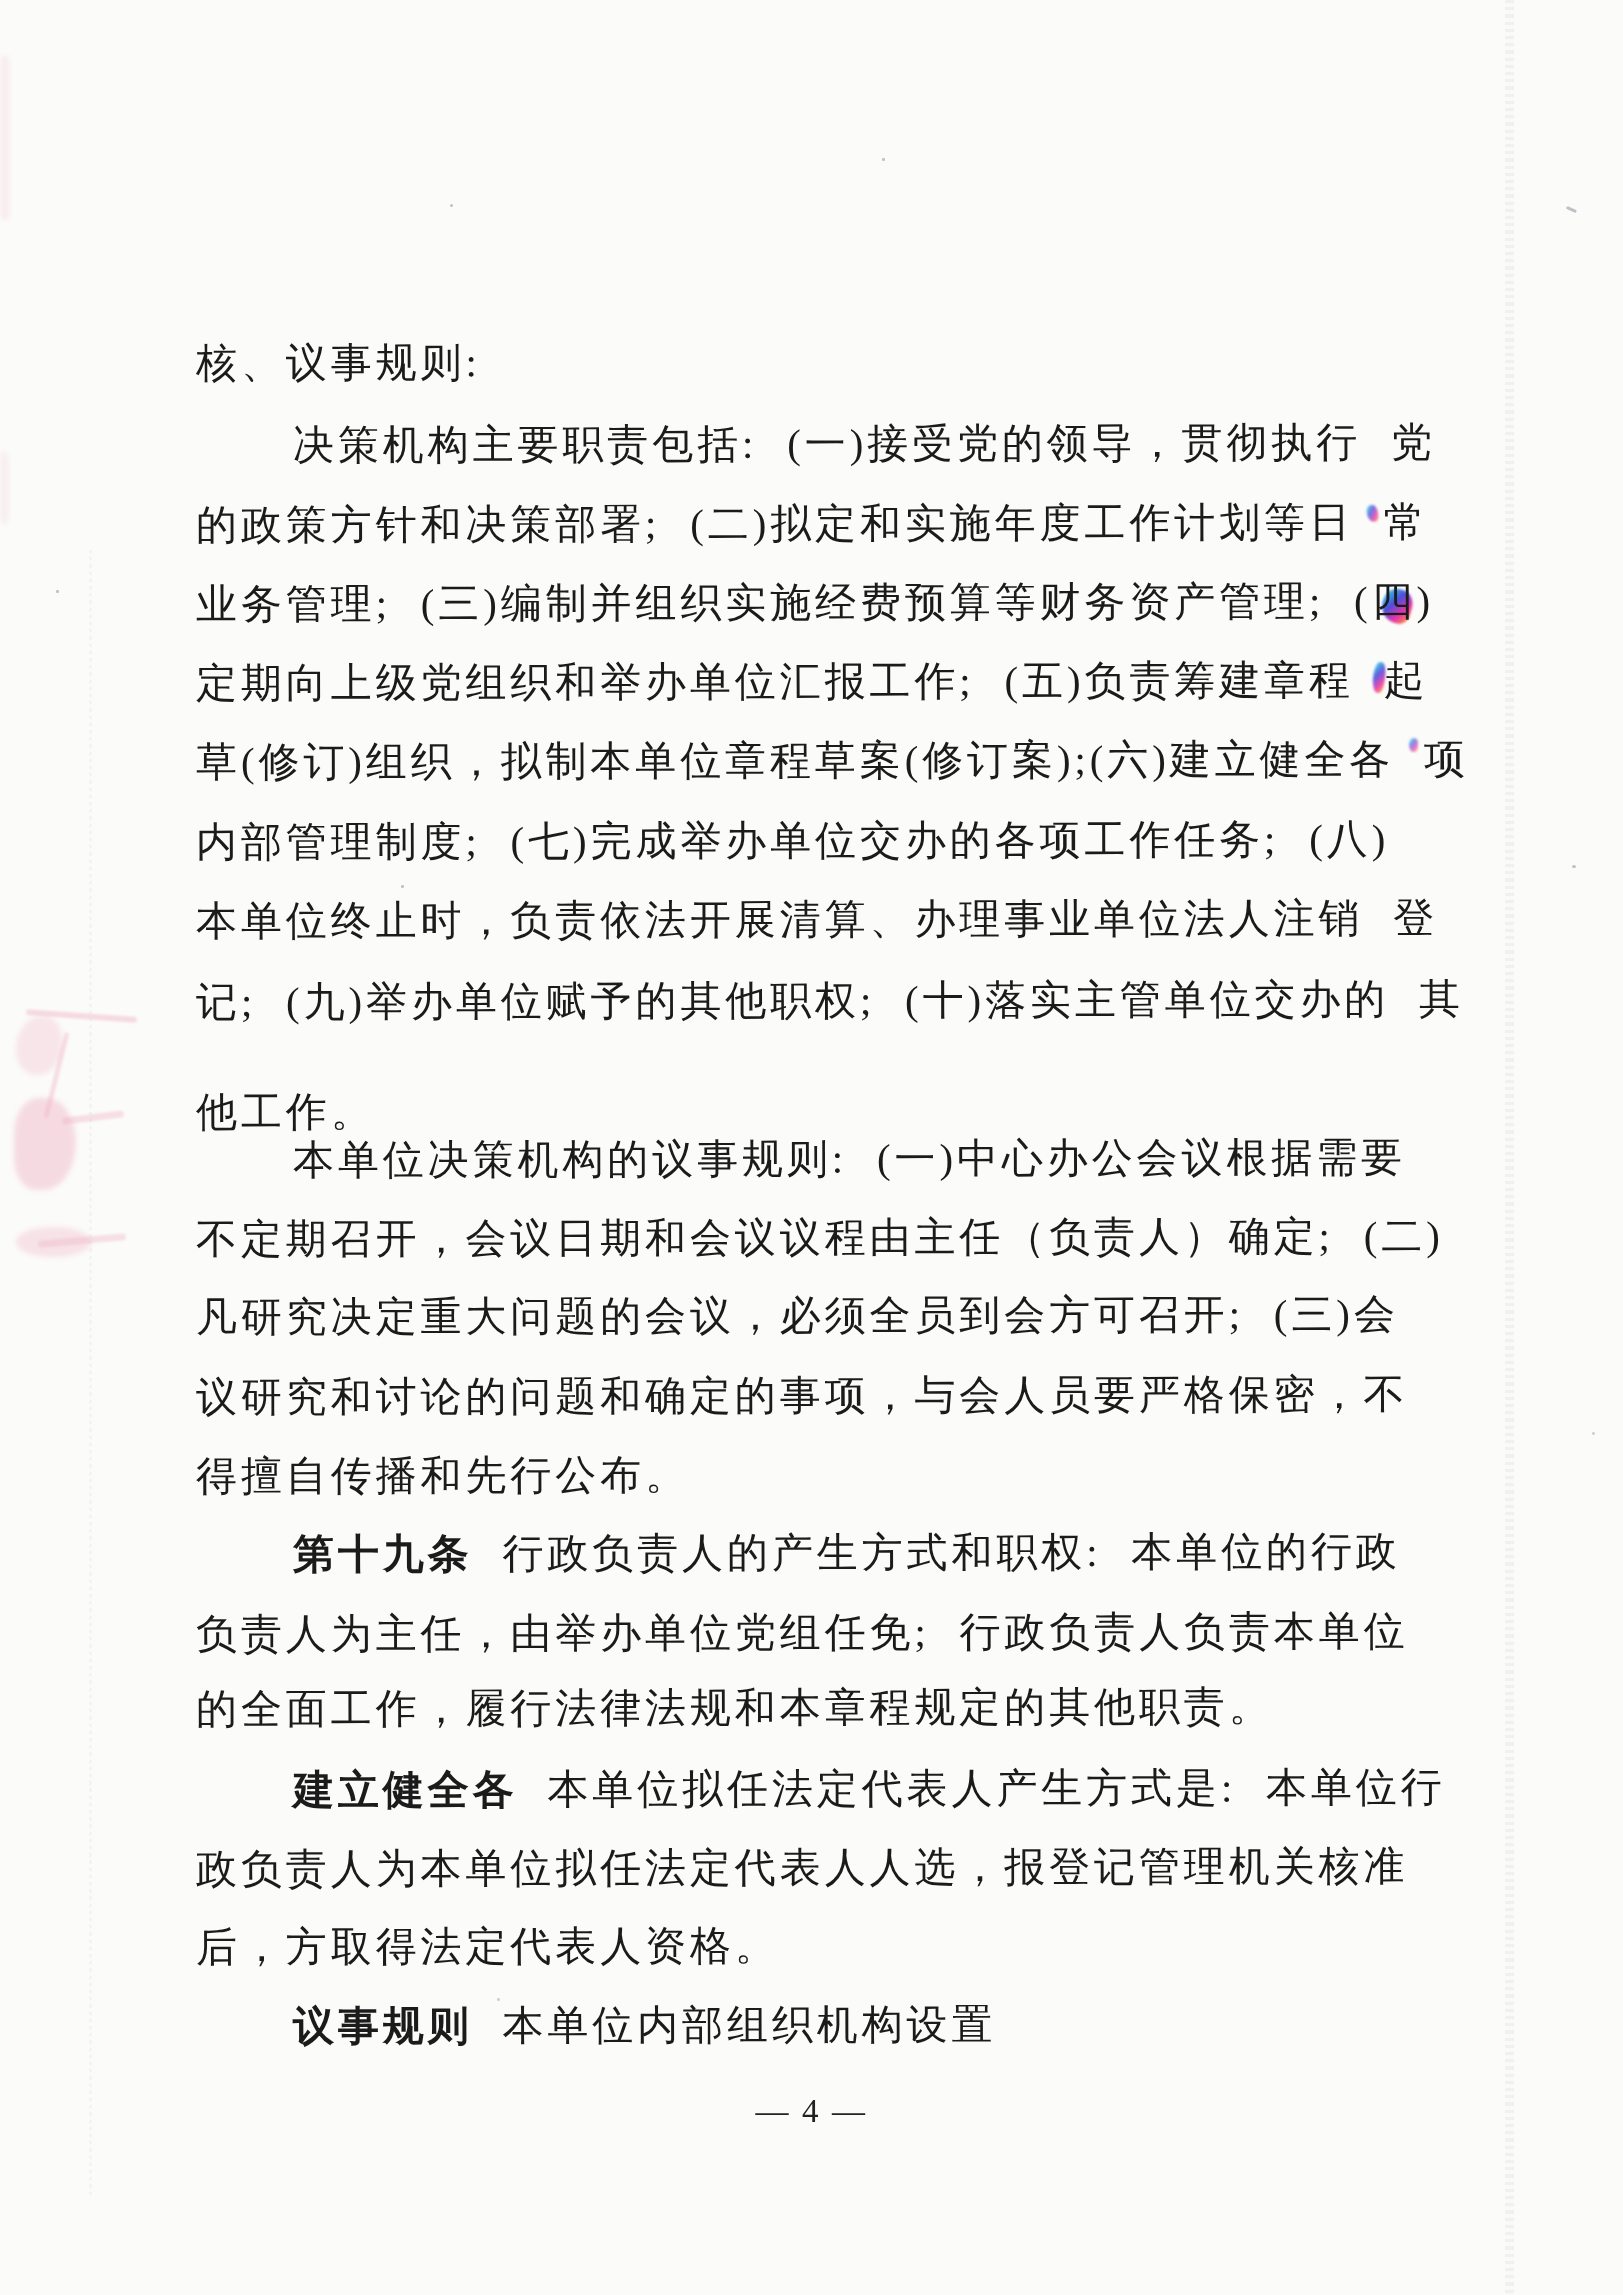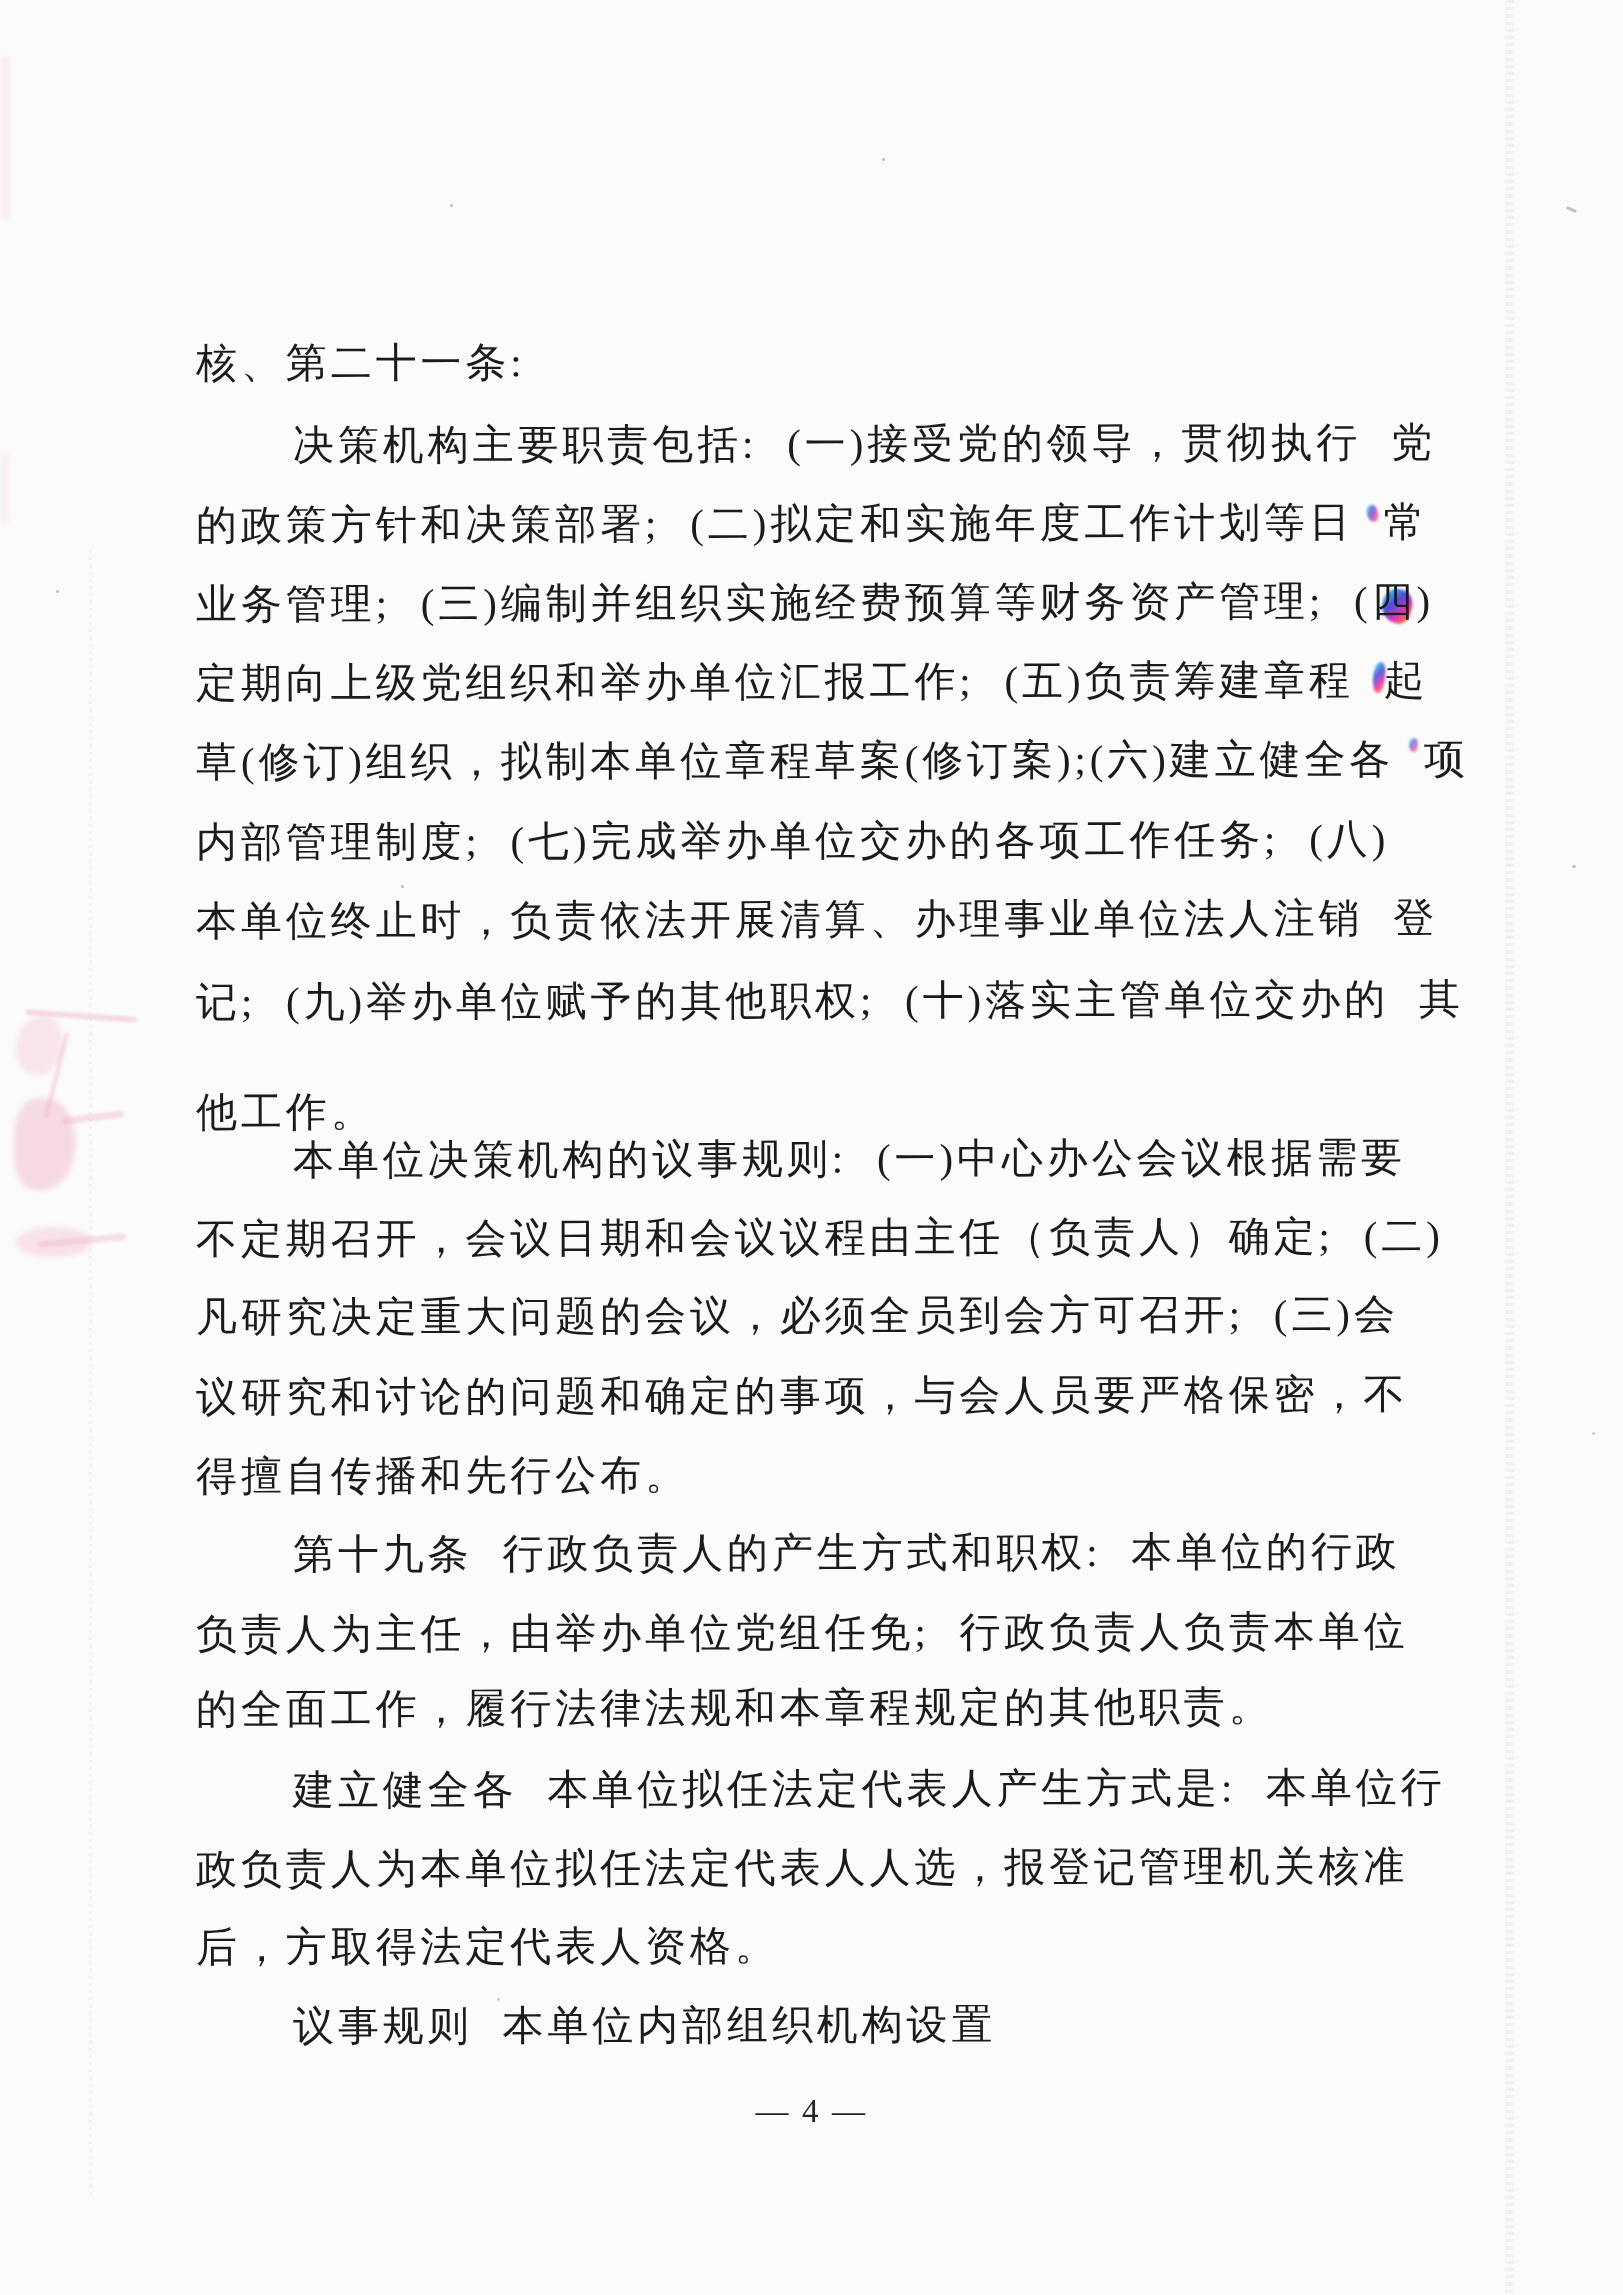--- a/index.html
+++ b/index.html
@@ -16,21 +16,21 @@
     left:196px;
     font-size:41px;
     line-height:48px;
     letter-spacing:3.9px;
     word-spacing:15.7px;
     white-space:pre;
     transform:rotate(-0.15deg);
     transform-origin:left center;
   }
   .line.indent{left:293px;}
-  .b{font-weight:400;}
+  .b{font-weight:700;}
   .footer{
     position:absolute;
     top:2093px;left:0;width:100%;
     text-align:center;
     font-size:33px;
     letter-spacing:2.6px;
     color:#222;
   }
   
   .vband{
@@ -108,21 +108,21 @@
 
   <div class="speck sp1"></div>
   <div class="speck sp2"></div>
   <div class="speck sp3"></div>
   <div class="speck sp4"></div>
   <div class="speck sp5"></div>
   <div class="speck sp6"></div>
   <div class="speck sp7"></div>
   <div class="speck sp8"></div>
 
-  <div class="line" style="top:339px"><span>核、第二十一条:</span></div>
+  <div class="line" style="top:339px"><span>核、议事规则:</span></div>
   <div class="line indent" style="top:421px"><span>决策机构主要职责包括: (一)接受党的领导，贯彻执行 党</span></div>
   <div class="line" style="top:501px"><span>的政策方针和决策部署; (二)拟定和实施年度工作计划等日 常</span></div>
   <div class="line" style="top:580px"><span>业务管理; (三)编制并组织实施经费预算等财务资产管理; (四)</span></div>
   <div class="line" style="top:659px"><span>定期向上级党组织和举办单位汇报工作; (五)负责筹建章程 起</span></div>
   <div class="line" style="top:738px"><span>草(修订)组织，拟制本单位章程草案(修订案);(六)建立健全各 项</span></div>
   <div class="line" style="top:818px"><span>内部管理制度; (七)完成举办单位交办的各项工作任务; (八)</span></div>
   <div class="line" style="top:897px"><span>本单位终止时，负责依法开展清算、办理事业单位法人注销 登</span></div>
   <div class="line" style="top:978px"><span>记; (九)举办单位赋予的其他职权; (十)落实主管单位交办的 其</span></div>
   <div class="line" style="top:1088px"><span>他工作。</span></div>
   <div class="line indent" style="top:1136px"><span>本单位决策机构的议事规则: (一)中心办公会议根据需要</span></div>

